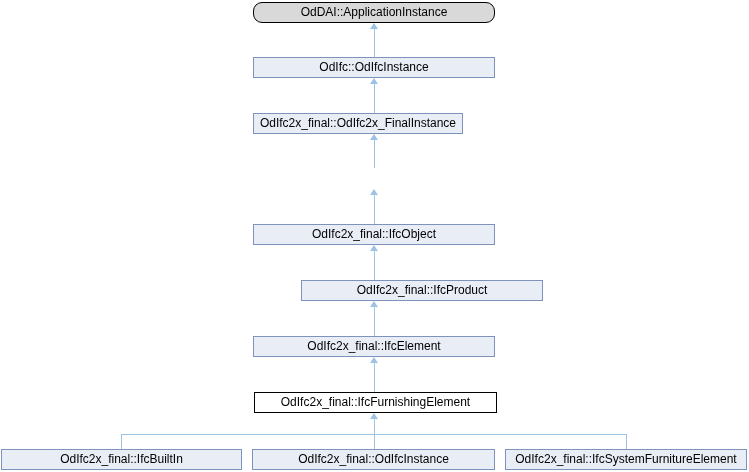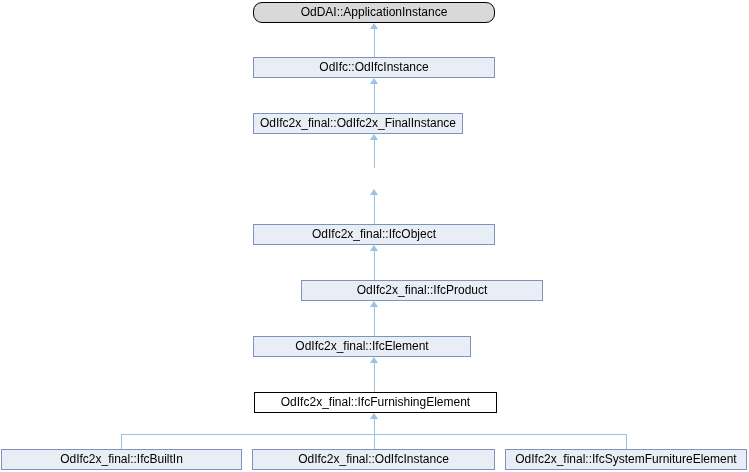--- a/index.html
+++ b/index.html
@@ -66,21 +66,21 @@
 
   <div class="node" style="left:253px; top:57px;  width:242px;">OdIfc::OdIfcInstance</div>
 
   <div class="node" style="left:253px; top:113px; width:210px;">OdIfc2x_final::OdIfc2x_FinalInstance</div>
 
 
   <div class="node" style="left:253px; top:224px; width:242px;">OdIfc2x_final::IfcObject</div>
 
   <div class="node" style="left:253px; top:280px; width:242px;margin-left:48px;">OdIfc2x_final::IfcProduct</div>
 
-  <div class="node" style="left:253px; top:336px; width:218px;">OdIfc2x_final::IfcElement</div>
+  <div class="node" style="left:253px; top:336px; width:242px;">OdIfc2x_final::IfcElement</div>
 
   <div class="node current" style="left:254px; top:392px; width:243px;">OdIfc2x_final::IfcFurnishingElement</div>
 
   <div class="node" style="left:1px;   top:449px; width:241px;">OdIfc2x_final::IfcBuiltIn</div>
 
   <div class="node" style="left:252px; top:449px; width:243px;">OdIfc2x_final::OdIfcInstance</div>
 
   <div class="node" style="left:505px; top:449px; width:242px;">OdIfc2x_final::IfcSystemFurnitureElement</div>
 
   <div class="arrowhead" style="left:370px; top:23px;"></div>

